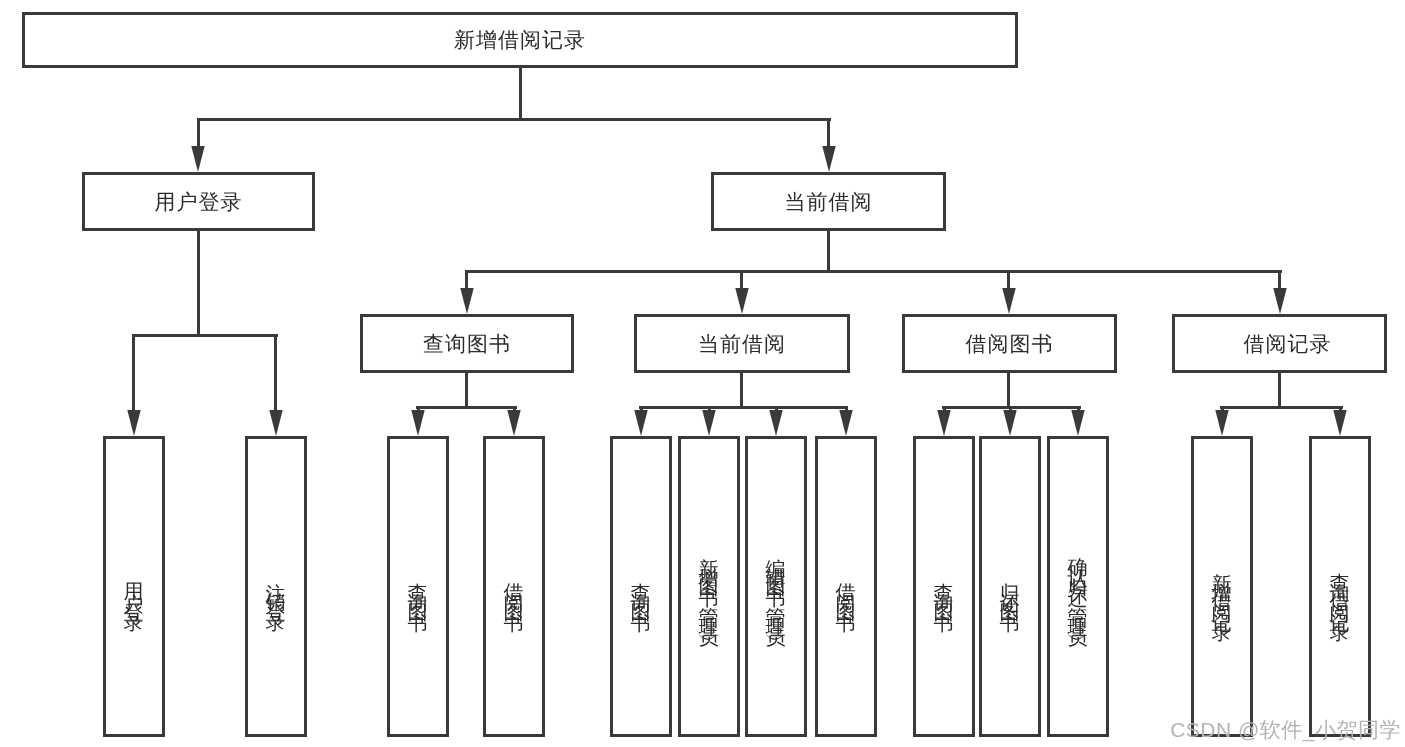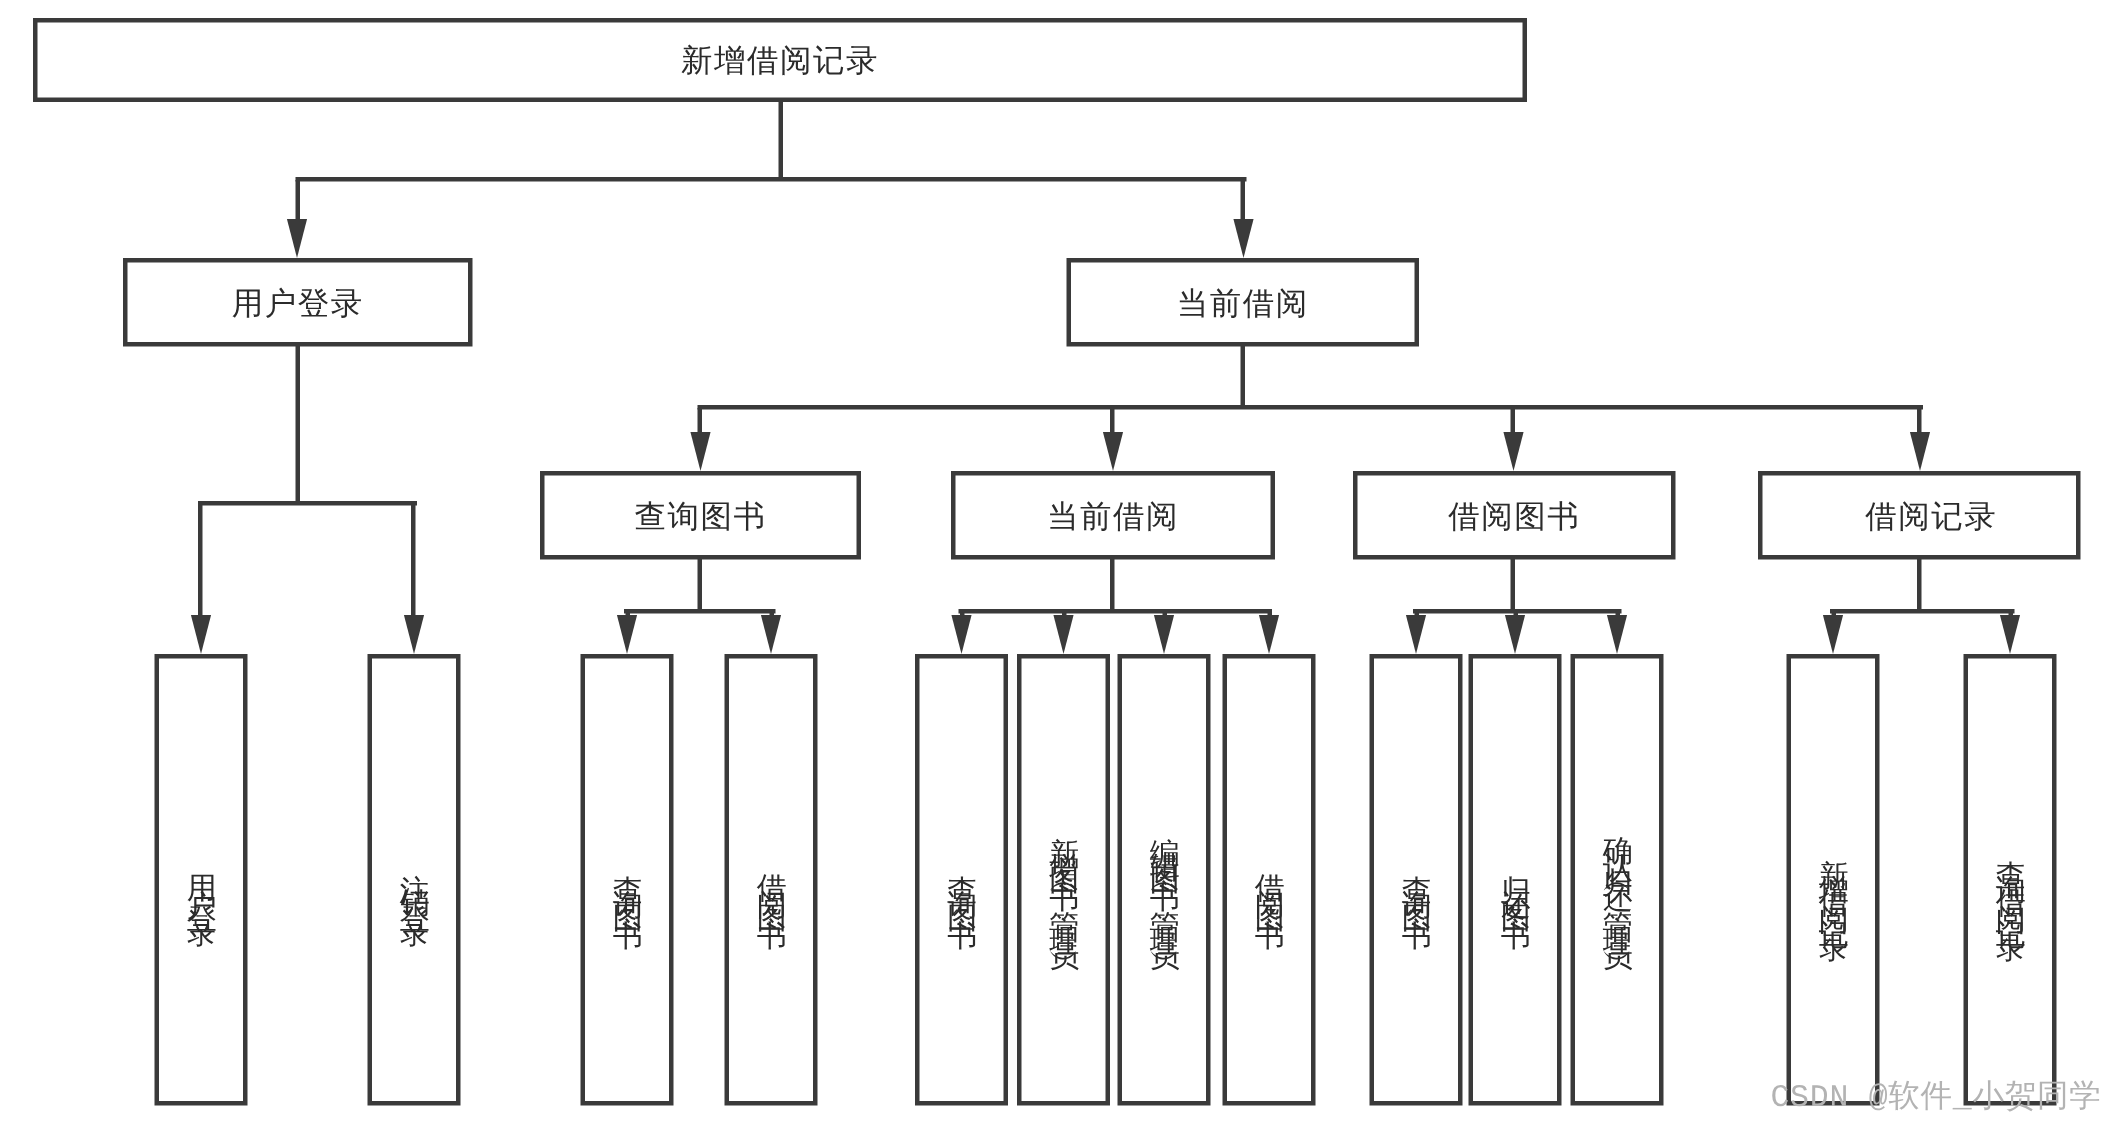--- a/index.html
+++ b/index.html
@@ -43,21 +43,20 @@
     clip-path: polygon(50% 100%, 8% 0, 92% 0);
   }
   .watermark {
     position: absolute;
     right: 4px;
     bottom: 3px;
     color: #b3b3b3;
     font-size: 21px;
     letter-spacing: 0.5px;
     white-space: nowrap;
-    font-family: Liberation Mono, monospace;
   }
 </style>
 </head>
 <body>
 
 <div id="stage">
 
   <div class="box" style="left:22px; top:12px; width:996px; height:56px;">新增借阅记录</div>
 
   <div class="line" style="left:519px; top:66px; width:3px; height:54px;"></div>

